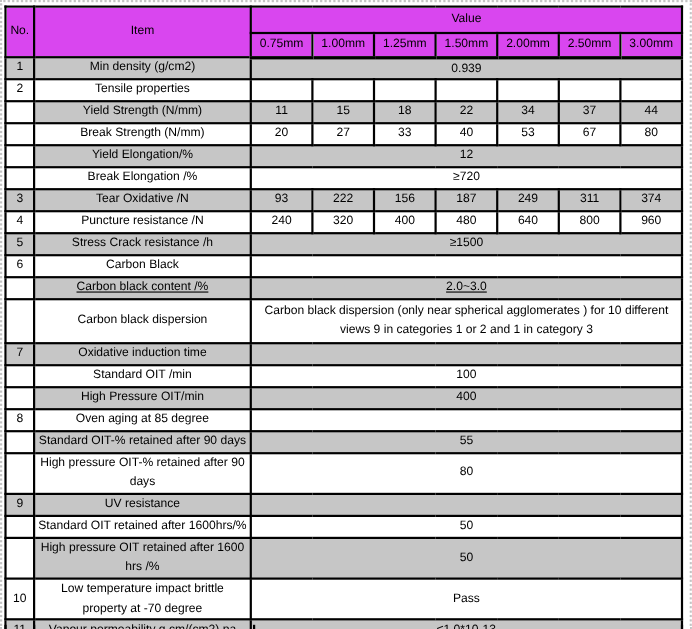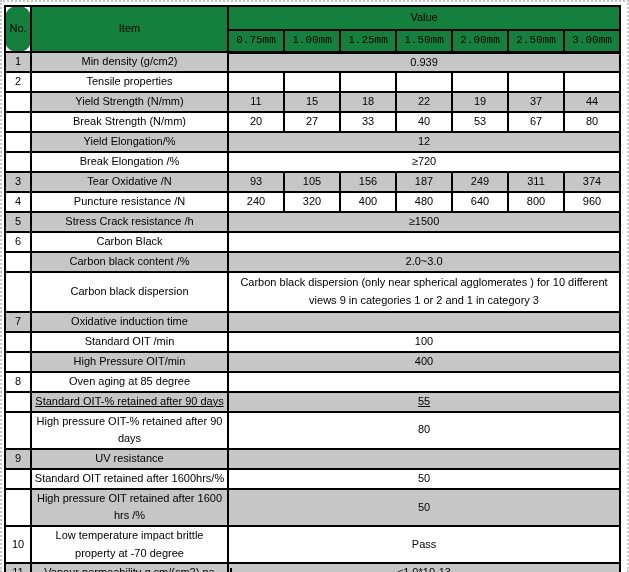--- a/index.html
+++ b/index.html
@@ -21,28 +21,28 @@
   }
   table.spec td,table.spec th{
     border:2px solid #000;
     font-size:11px;line-height:1.6;
     text-align:center;vertical-align:middle;
     padding:0 2px;overflow:hidden;
     color:#000;font-weight:400;
   }
   
   th.hdr{
-    background:#15803d;color:#fff;font-weight:700;
+    background:#d946ef;color:#fff;font-weight:700;
     font-size:11.5px;
   }
-  th.no-hdr{border-right-width:3px;vertical-align:middle;border-radius:12px;}
+  th.no-hdr{border-right-width:3px;vertical-align:middle;}
   th.item-hdr{border-right-width:3px;}
   tr.hdr-row1{height:24px;}
   tr.hdr-row2{height:22px;}
-  tr.hdr-row2 th{border-bottom-width:3px;font-family:Liberation Mono, monospace;}
+  tr.hdr-row2 th{border-bottom-width:3px;}
   th.no-hdr,th.item-hdr{border-bottom-width:3px;}
   
   td.no-cell{border-right-width:3px;}
   td.item-cell{border-right-width:3px;}
   .gray{background:#c6c6c6;}
   .white{background:#fff;}
   td.vtop{vertical-align:top;padding-top:2px;}
   tr.last-row td{border-bottom-width:4px;}
   
   .bottom-sliver{position:absolute;left:2px;top:566px;width:617px;height:6px;}
@@ -97,21 +97,21 @@
           <td class="val-cell white"></td>
           <td class="val-cell white"></td>
         </tr>
         <tr style="height: 20px;">
           <td class="no-cell white"></td>
           <td class="item-cell gray">Yield Strength (N/mm)</td>
           <td class="val-cell gray">11</td>
           <td class="val-cell gray">15</td>
           <td class="val-cell gray">18</td>
           <td class="val-cell gray">22</td>
-          <td class="val-cell gray">19</td>
+          <td class="val-cell gray">34</td>
           <td class="val-cell gray">37</td>
           <td class="val-cell gray">44</td>
         </tr>
         <tr style="height: 20px;">
           <td class="no-cell white"></td>
           <td class="item-cell white">Break Strength (N/mm)</td>
           <td class="val-cell white">20</td>
           <td class="val-cell white">27</td>
           <td class="val-cell white">33</td>
           <td class="val-cell white">40</td>
@@ -126,21 +126,21 @@
         </tr>
         <tr style="height: 20px;">
           <td class="no-cell white"></td>
           <td class="item-cell white">Break Elongation /%</td>
           <td colspan="7" class="val-cell white">≥720</td>
         </tr>
         <tr style="height: 20px;">
           <td class="no-cell gray">3</td>
           <td class="item-cell gray">Tear Oxidative /N</td>
           <td class="val-cell gray">93</td>
-          <td class="val-cell gray">105</td>
+          <td class="val-cell gray">222</td>
           <td class="val-cell gray">156</td>
           <td class="val-cell gray">187</td>
           <td class="val-cell gray">249</td>
           <td class="val-cell gray">311</td>
           <td class="val-cell gray">374</td>
         </tr>
         <tr style="height: 20px;">
           <td class="no-cell white">4</td>
           <td class="item-cell white">Puncture resistance /N</td>
           <td class="val-cell white">240</td>
@@ -154,21 +154,21 @@
         <tr style="height: 20px;">
           <td class="no-cell gray">5</td>
           <td class="item-cell gray">Stress Crack resistance /h</td>
           <td colspan="7" class="val-cell gray">≥1500</td>
         </tr>
         <tr style="height: 20px;">
           <td class="no-cell white">6</td>
           <td class="item-cell white">Carbon Black</td>
           <td colspan="7" class="val-cell white"></td>
         </tr>
-        <tr style="height: 20px;">
+        <tr style="height: 20px; text-decoration: underline;">
           <td class="no-cell white"></td>
           <td class="item-cell gray">Carbon black content /%</td>
           <td colspan="7" class="val-cell gray">2.0~3.0</td>
         </tr>
         <tr style="height: 40px;">
           <td class="no-cell white"></td>
           <td class="item-cell white">Carbon black dispersion</td>
           <td colspan="7" class="val-cell white">Carbon black dispersion (only near spherical agglomerates ) for 10 different views 9 in categories 1 or 2  and 1 in category 3</td>
         </tr>
         <tr style="height: 20px;">
@@ -184,21 +184,21 @@
         <tr style="height: 20px;">
           <td class="no-cell white"></td>
           <td class="item-cell gray">High Pressure OIT/min</td>
           <td colspan="7" class="val-cell gray">400</td>
         </tr>
         <tr style="height: 20px;">
           <td class="no-cell white">8</td>
           <td class="item-cell white">Oven aging at 85 degree</td>
           <td colspan="7" class="val-cell white"></td>
         </tr>
-        <tr style="height: 20px; text-decoration: underline;">
+        <tr style="height: 20px;">
           <td class="no-cell white"></td>
           <td class="item-cell gray">Standard OIT-% retained  after 90 days</td>
           <td colspan="7" class="val-cell gray">55</td>
         </tr>
         <tr style="height: 20px;">
           <td class="no-cell white"></td>
           <td class="item-cell white">High pressure OIT-% retained after 90 days</td>
           <td colspan="7" class="val-cell white">80</td>
         </tr>
         <tr style="height: 20px;">

